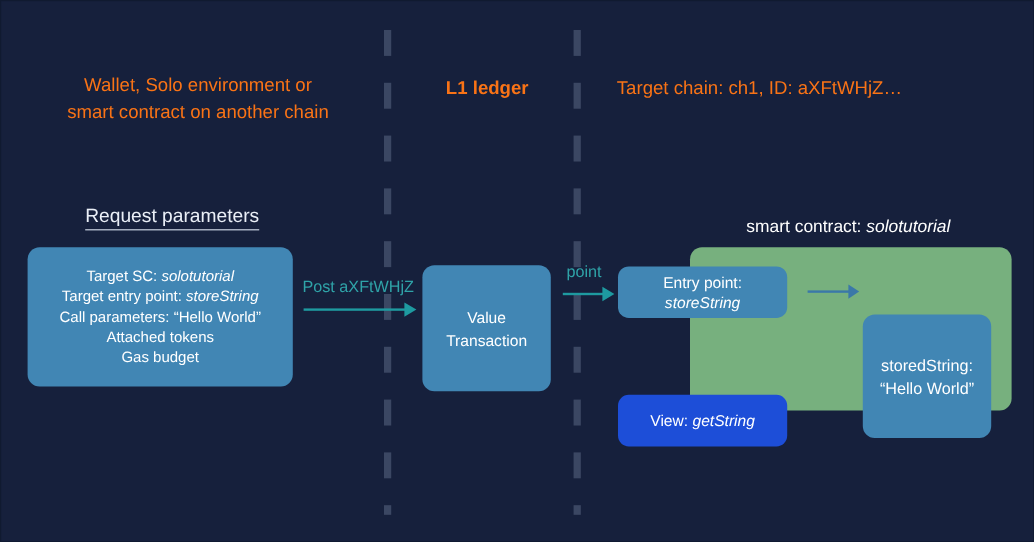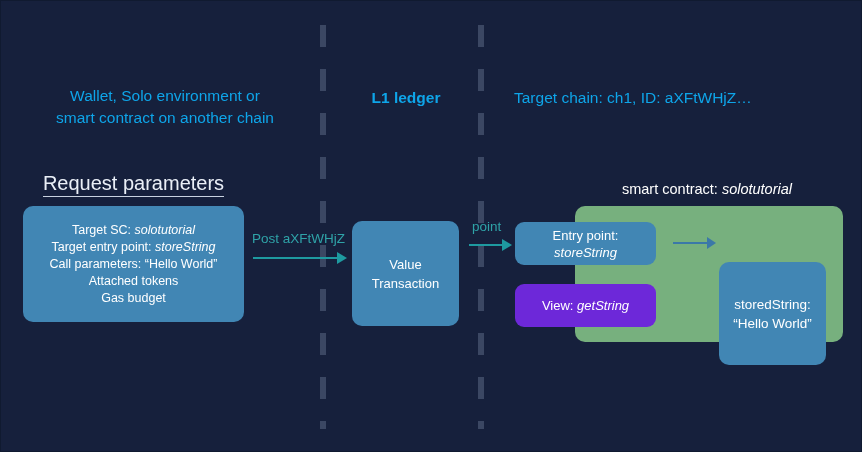--- a/index.html
+++ b/index.html
@@ -40,23 +40,22 @@
     background-repeat: repeat-y;
   }
   #divider-1 { left: 319px; }
   #divider-2 { left: 477px; }
 
   
   .lane-heading {
     position: absolute;
     font-size: 15.5px;
     line-height: 22px;
-    color: #0ea5e9;
+    color: #f97316;
     white-space: pre-line;
-    margin-top: 24px;
   }
   #heading-source {
     left: 14px;
     top: 60px;
     width: 300px;
     text-align: center;
   }
   #heading-l1 {
     left: 350px;
     top: 62px;
@@ -67,44 +66,44 @@
   #heading-target {
     left: 513px;
     top: 62px;
     width: 330px;
     text-align: left;
   }
 
   
   .section-title {
     position: absolute;
-    left: 22px;
+    left: 32px;
     top: 171px;
     width: 221px;
     text-align: center;
-    font-size: 20px;
+    font-size: 16px;
     color: #eaeff7;
   }
   .section-title span {
     border-bottom: 1.5px solid #c9d2e0;
     padding-bottom: 2px;
   }
 
   
   .box {
     position: absolute;
     box-sizing: border-box;
     border-radius: 10px;
     display: flex;
     align-items: center;
     justify-content: center;
     text-align: center;
   }
   .box-blue   { background: #4186b4; }
-  .box-navy   { background: #6d28d9; }
+  .box-navy   { background: #1d4ed8; margin-top: 45px; }
 
   .box-text {
     font-size: 13px;
     line-height: 18px;
     color: #ffffff;
     white-space: pre-line;
     padding: 0 6px;
   }
 
   

